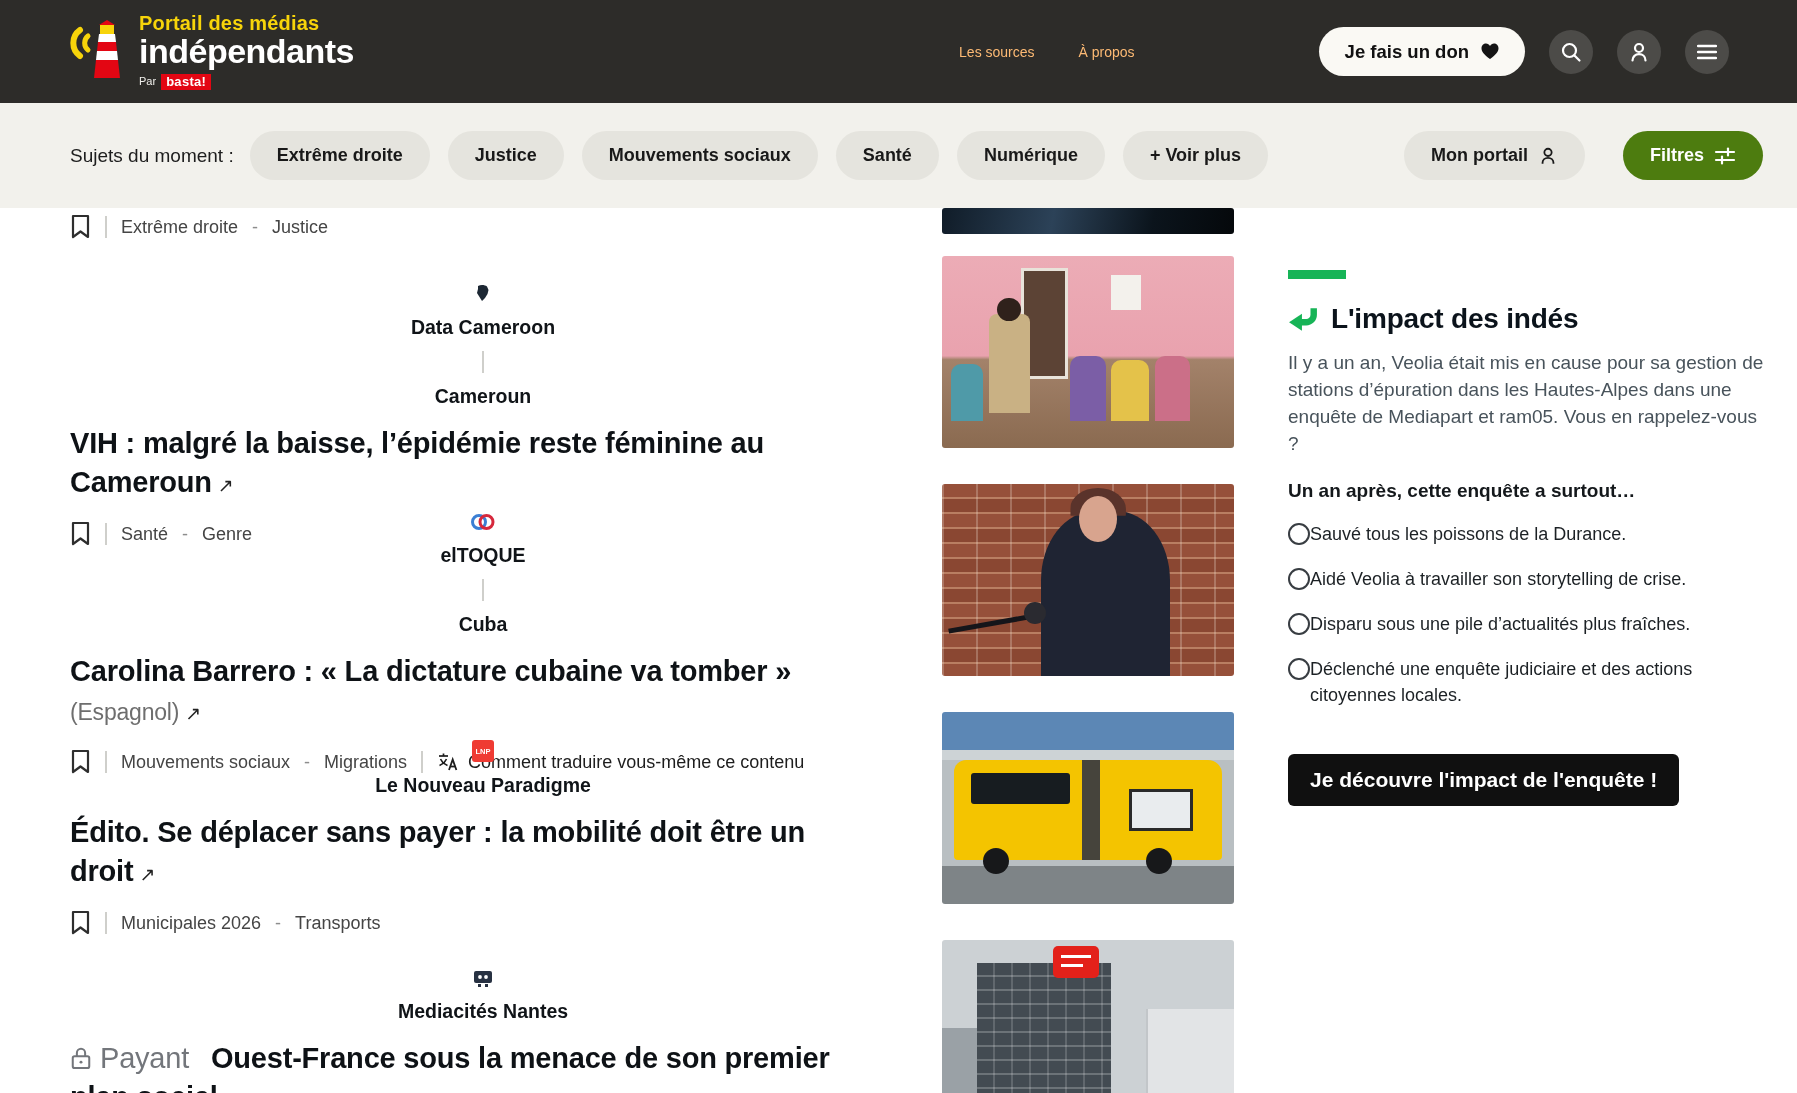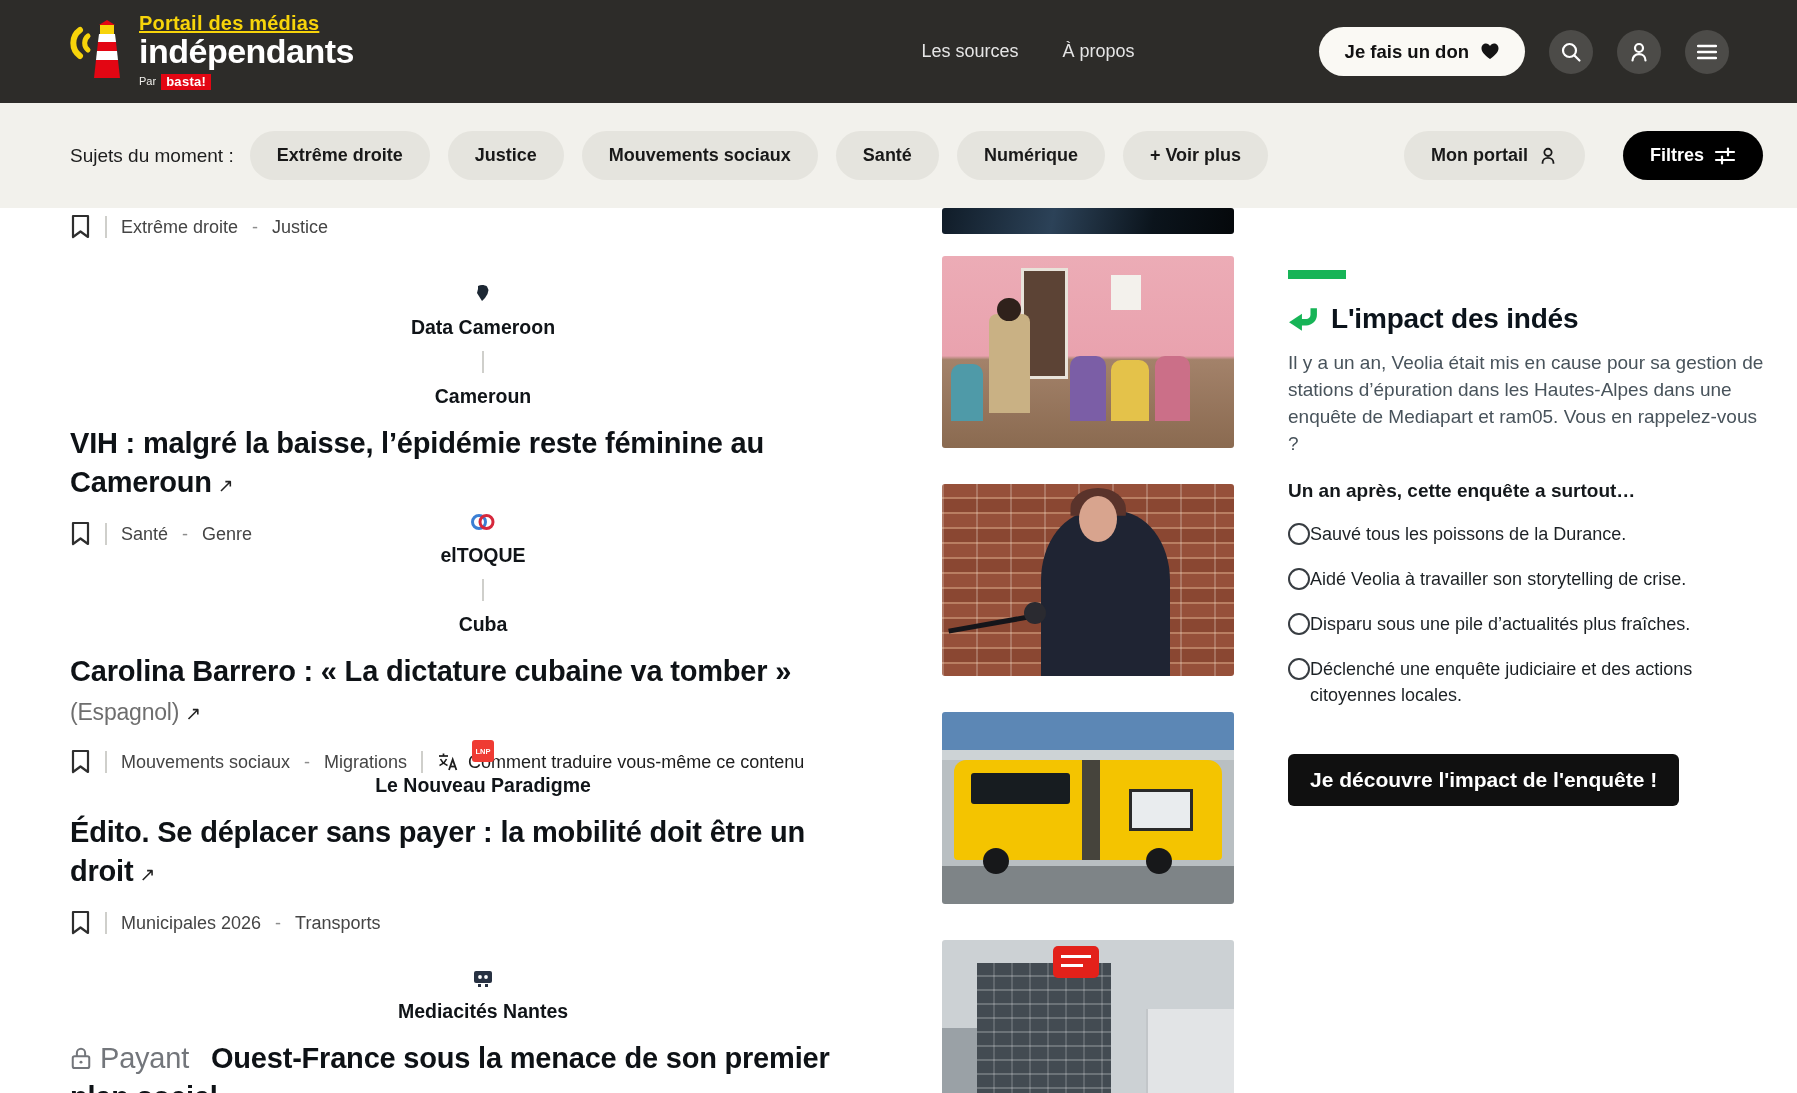--- a/index.html
+++ b/index.html
@@ -4,49 +4,49 @@
 <style>
   * { box-sizing: border-box; margin: 0; padding: 0; }
   html,body { width:1797px; height:1093px; overflow:hidden; background:#fff;
               font-family:"Liberation Sans", sans-serif; color:#15181b; }
 
   
   .header { height:103px; background:#2d2c29; display:flex; align-items:center;
             padding:0 68px 0 70px; }
   .logo { display:flex; align-items:center; gap:15px; }
   .logo-text { display:flex; flex-direction:column; line-height:1.05; }
-  .logo-line1 { color:#f7d40a; font-size:20px; font-weight:700; letter-spacing:.2px;text-decoration:underline; }
+  .logo-line1 { color:#f7d40a; font-size:20px; font-weight:700; letter-spacing:.2px; }
   .logo-line2 { color:#ffffff; font-size:34px; font-weight:700; letter-spacing:-.5px; }
   .logo-byline { margin-top:4px; display:flex; align-items:center; gap:5px; }
   .logo-par { color:#efeeea; font-size:11px; }
   .logo-brand { background:#e30613; color:#fff; font-size:13px; font-weight:700;
                 padding:1px 5px 2px; letter-spacing:.3px; }
   .header-right { margin-left:auto; display:flex; align-items:center; gap:24px; }
   .main-nav { display:flex; gap:44px; margin-right:160px; }
-  .main-nav a { color:#e5e5e5; font-size:18px; text-decoration:none; }
+  .main-nav a { color:#fdba74; font-size:14px; text-decoration:none; }
   .donate-btn { display:flex; align-items:center; gap:12px; background:#faf9f4;
                 border:none; height:49px; padding:0 26px; border-radius:25px;
                 font-family:inherit; font-size:18.5px; font-weight:600; color:#111;
                 cursor:pointer; }
   .icon-circle { width:44px; height:44px; border-radius:50%; background:#4c4b48;
                  border:none; display:flex; align-items:center; justify-content:center;
                  cursor:pointer; }
 
   
   .topicbar { height:105px; background:#f2f1ec; display:flex; align-items:center;
               padding:0 34px 0 70px; }
   .topic-label { font-size:19px; color:#1d1d1d; margin-right:16px; white-space:nowrap; }
   .pill { height:49px; display:inline-flex; align-items:center; gap:10px;
           padding:0 27px; border-radius:25px; background:#e5e4de; border:none;
           font-family:inherit; font-size:18px; font-weight:600; color:#191919;
           cursor:pointer; white-space:nowrap; }
   .pill + .pill { margin-left:18px; }
   .pill-more { margin-left:100px; background:#e5e4de; }
   .topic-right { margin-left:auto; display:flex; align-items:center; gap:20px; }
-  .pill-filters { background:#000000; color:#fff; }
+  .pill-filters { background:#4d7c0f; color:#fff; }
 
   
   .main { display:flex; padding-left:70px; height:885px; }
   .articles { width:1164px; display:flex; flex-direction:column; }
   .row { display:flex; height:192px; margin-bottom:36px; }
   .row-partial { height:68px; margin-bottom:16px; }
   .row-text { flex:1 1 auto; padding-right:46px; }
   .thumb { width:292px; height:192px; flex-shrink:0; border-radius:3px;
            overflow:hidden; position:relative; cursor:pointer; }
   .thumb-strip { height:26px; }

